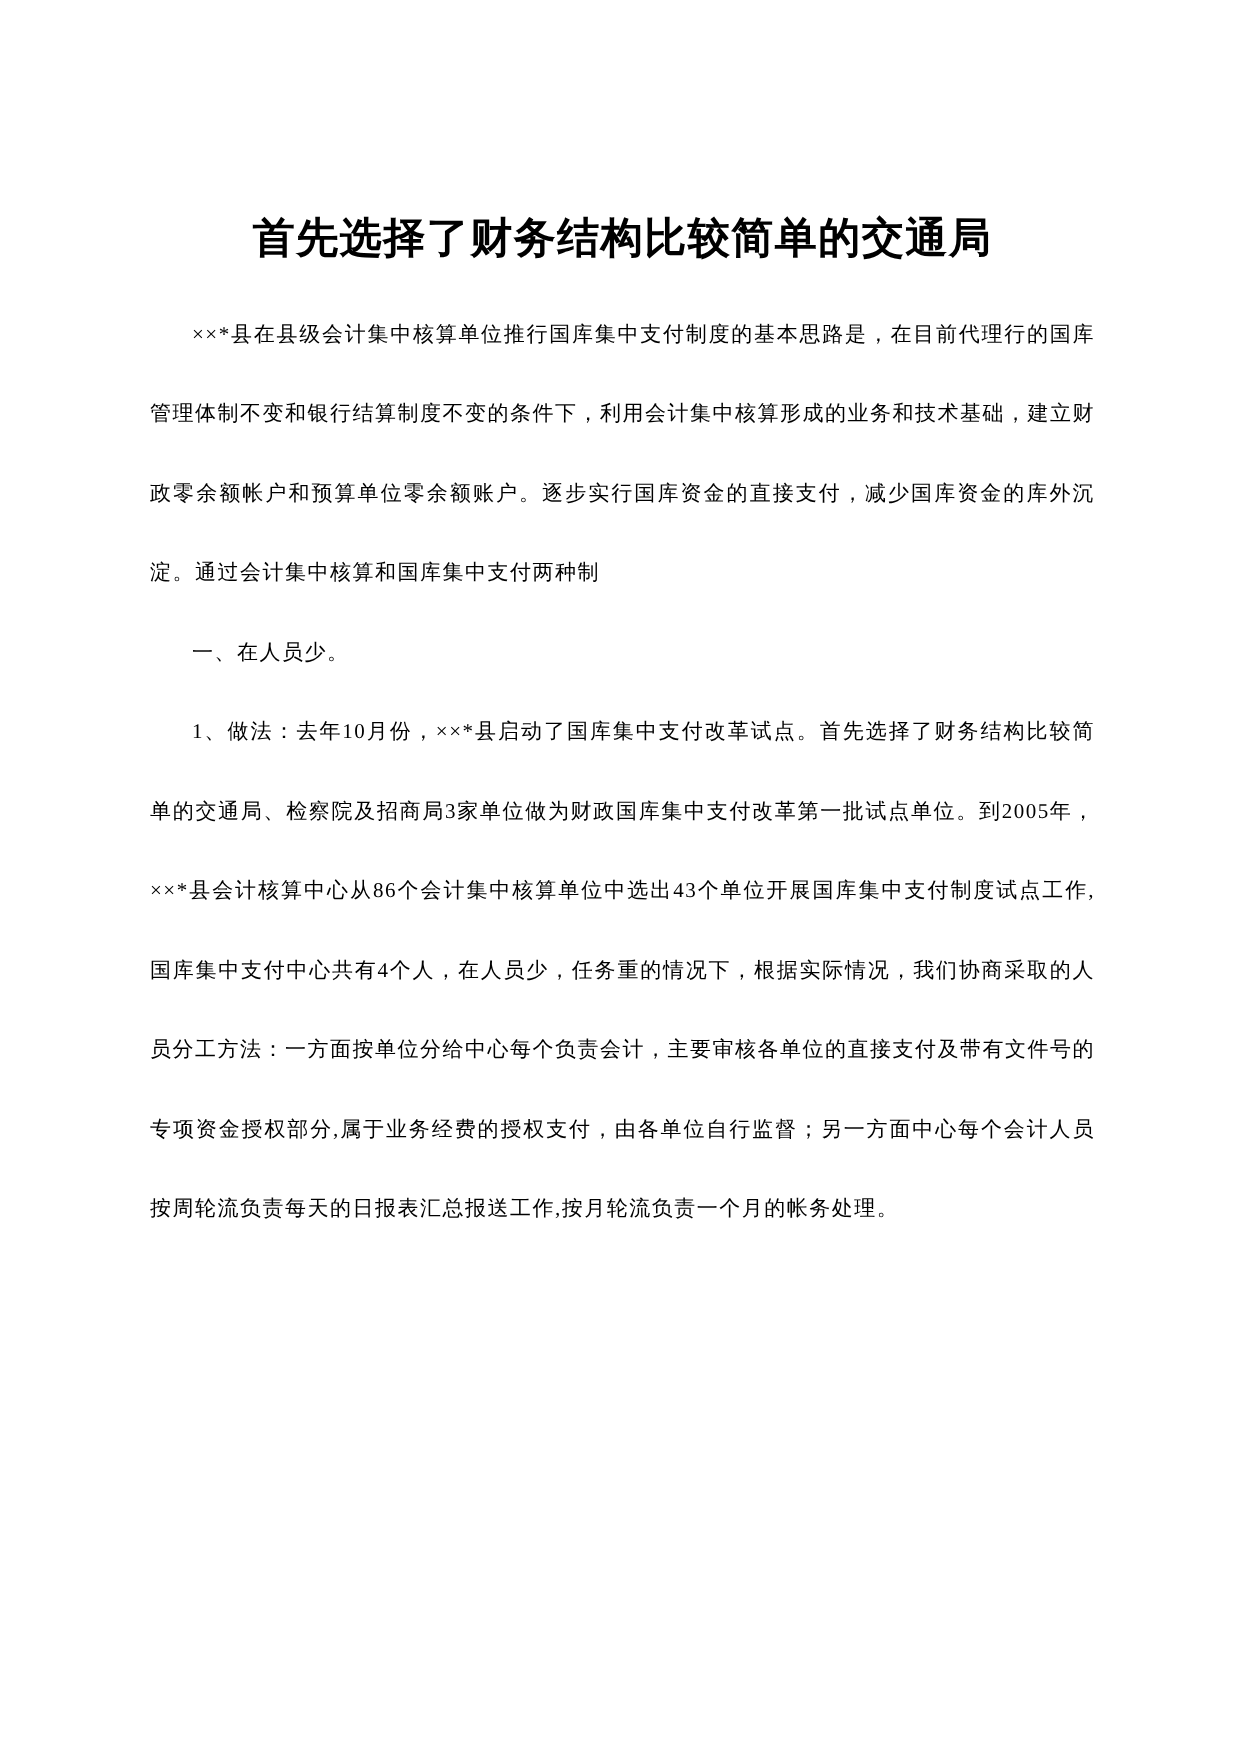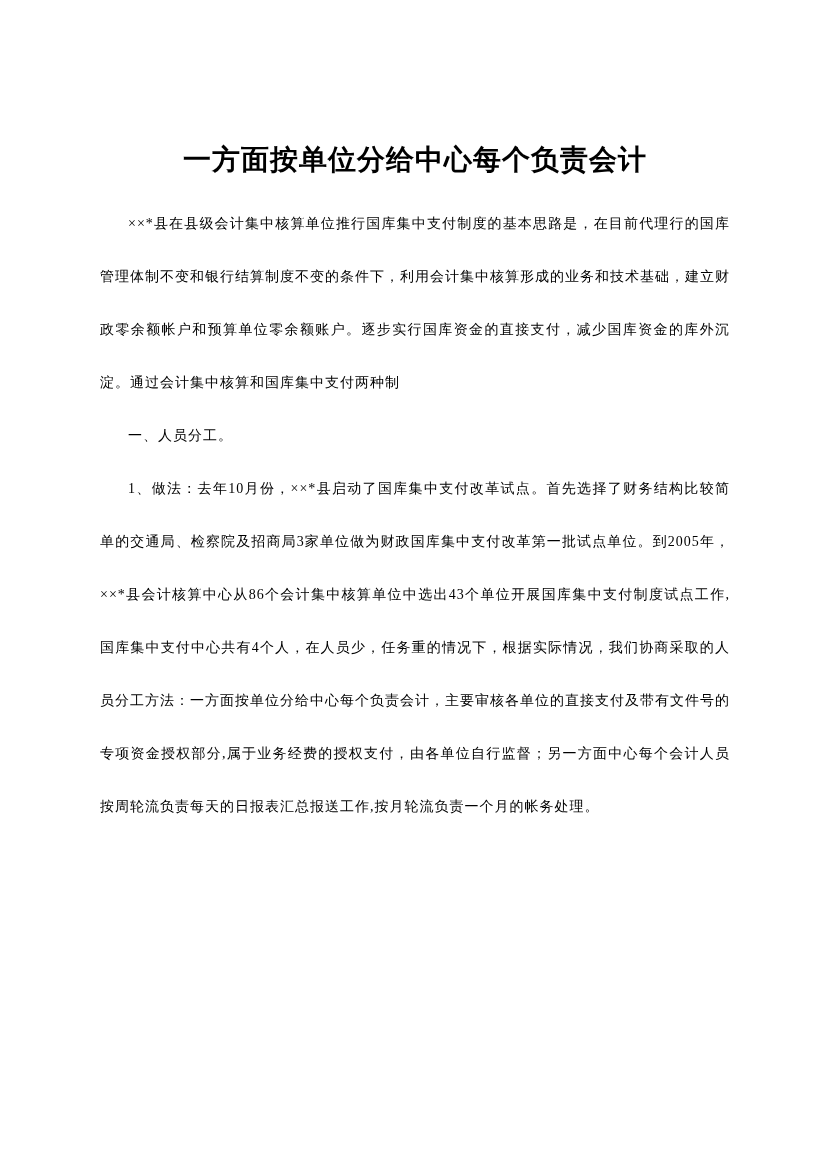--- a/index.html
+++ b/index.html
@@ -48,18 +48,18 @@
     text-align: center;
     font-size: 15px;
     letter-spacing: 1px;
   }
 </style>
 </head>
 <body>
 
 <div class="doc-page">
   <div class="doc-content">
-    <h1 class="doc-title">一方面按单位分给中心每个负责会计</h1>
+    <h1 class="doc-title">首先选择了财务结构比较简单的交通局</h1>
     <p class="doc-paragraph">××*县在县级会计集中核算单位推行国库集中支付制度的基本思路是，在目前代理行的国库管理体制不变和银行结算制度不变的条件下，利用会计集中核算形成的业务和技术基础，建立财政零余额帐户和预算单位零余额账户。逐步实行国库资金的直接支付，减少国库资金的库外沉淀。通过会计集中核算和国库集中支付两种制</p>
-    <p class="doc-paragraph">一、人员分工。</p>
+    <p class="doc-paragraph">一、在人员少。</p>
     <p class="doc-paragraph">1、做法：去年10月份，××*县启动了国库集中支付改革试点。首先选择了财务结构比较简单的交通局、检察院及招商局3家单位做为财政国库集中支付改革第一批试点单位。到2005年，××*县会计核算中心从86个会计集中核算单位中选出43个单位开展国库集中支付制度试点工作,国库集中支付中心共有4个人，在人员少，任务重的情况下，根据实际情况，我们协商采取的人员分工方法：一方面按单位分给中心每个负责会计，主要审核各单位的直接支付及带有文件号的专项资金授权部分,属于业务经费的授权支付，由各单位自行监督；另一方面中心每个会计人员按周轮流负责每天的日报表汇总报送工作,按月轮流负责一个月的帐务处理。</p>
   </div>
 </div>
 
 </body></html>

